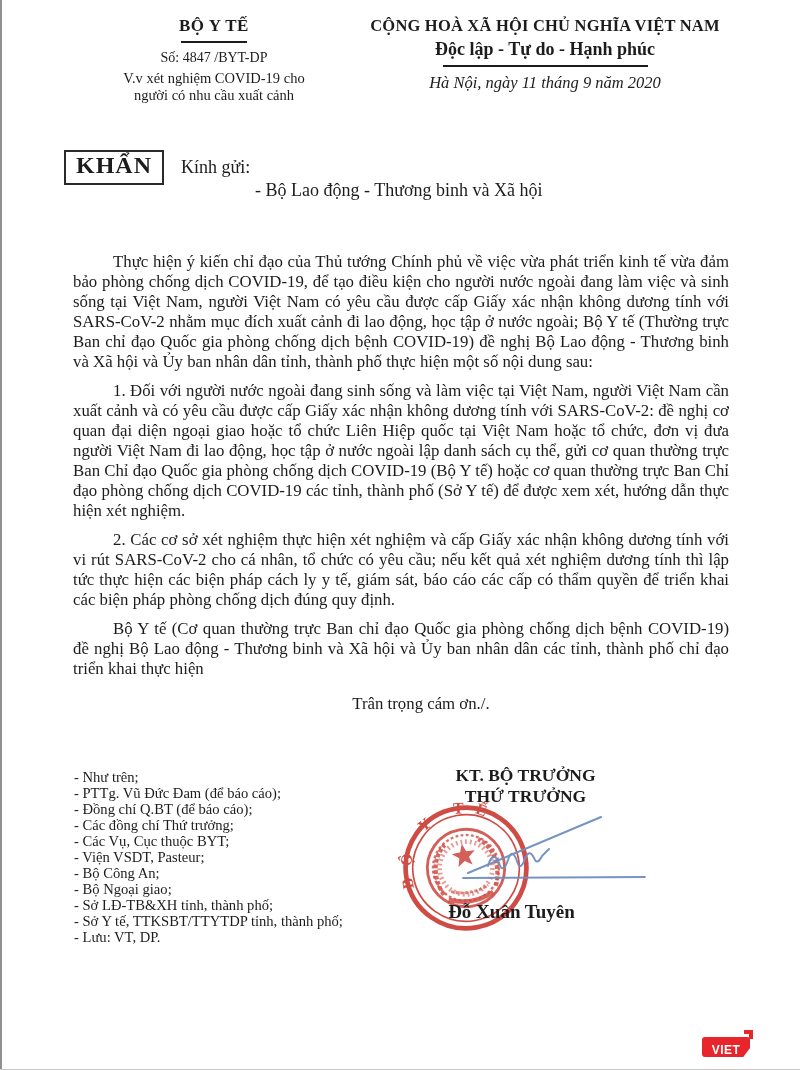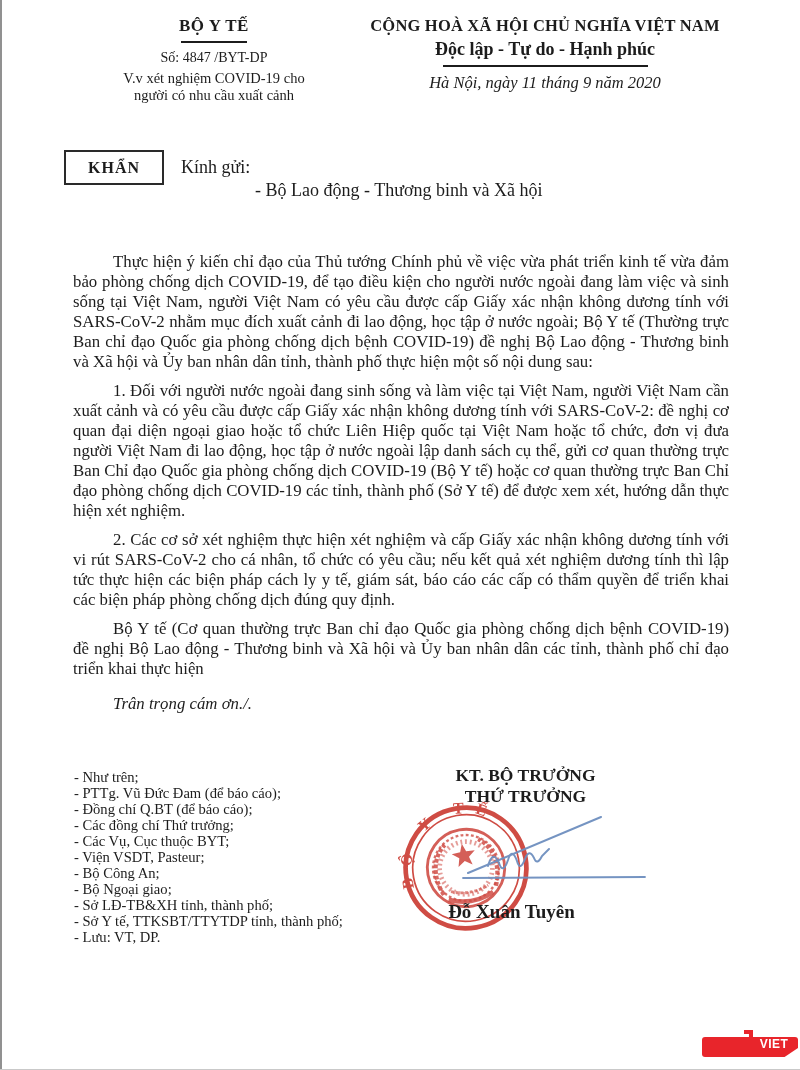--- a/index.html
+++ b/index.html
@@ -20,49 +20,49 @@
 
   .hdr-right{position:absolute;left:330px;top:16px;width:430px;text-align:center;}
   .national-1{font-weight:bold;font-size:16.5px;letter-spacing:.2px;}
   .national-2{font-weight:bold;font-size:18px;margin-top:3px;}
   .national-underline{width:205px;height:2px;background:#1c1c1c;margin:5px auto 6px;}
   .place-date{font-style:italic;font-size:16.5px;}
 
   
   .urgency-box{
     position:absolute;left:64px;top:150px;width:96px;height:31px;
-    border:2px solid #2a2a2a;display:flex;align-items:center;justify-content:center;
-    font-weight:bold;font-size:16px;letter-spacing:1px;
+    border:2px solid #2a2a2a;display:flex;justify-content:center;
+    font-weight:bold;font-size:24px;letter-spacing:1px;
   }
   .salutation{position:absolute;left:181px;top:157px;font-size:18px;}
   .recipients{position:absolute;left:255px;top:180px;font-size:18px;line-height:20.5px;}
 
   
   .body-text{position:absolute;left:73px;top:252px;width:656px;font-size:16.8px;line-height:20px;text-align:justify;}
   .body-text p{margin:0 0 9px 0;text-indent:40px;}
   .body-text p.last{margin-bottom:15px;}
-  .closing{text-indent:40px;text-align:left;font-style:italic;}
+  .closing{text-indent:40px;text-align:center;}
 
   
   .cc-block{position:absolute;left:74px;top:769px;width:330px;}
   .cc-title{font-weight:bold;font-style:italic;font-size:16px;margin-bottom:3px;}
   .cc-item{font-size:14.6px;line-height:16px;}
 
   
   .authority{position:absolute;left:418px;top:765px;width:215px;text-align:center;
     font-weight:bold;font-size:17.5px;line-height:21px;}
   .signer-name{position:absolute;left:399px;top:901px;width:225px;text-align:center;
     font-weight:bold;font-size:19px;}
   .seal{position:absolute;left:400px;top:802px;width:132px;height:132px;transform:rotate(-10deg);opacity:.88;}
   .sig-strokes{position:absolute;left:438px;top:803px;width:215px;height:85px;}
 
   
   .viet-badge{position:absolute;left:702px;top:1037px;width:48px;height:20px;background:#e8252b;
-    border-radius:3px;display:flex;align-items:flex-start;justify-content:center;
-    clip-path:polygon(0 0,100% 0,100% 55%,86% 100%,0 100%);padding-left:48px;}
+    border-radius:3px;display:flex;align-items:flex-end;justify-content:center;
+    clip-path:polygon(0 0,100% 0,100% 55%,86% 100%,0 100%);}
   .viet-badge span{color:#fff;font-family:"Liberation Sans","DejaVu Sans",sans-serif;
     font-weight:bold;font-size:12px;letter-spacing:.5px;}
   .viet-arrow{position:absolute;left:744px;top:1030px;width:9px;height:9px;background:#e8252b;
     clip-path:polygon(100% 0,100% 100%,55% 100%,55% 45%,0 45%,0 0);}
 </style>
 </head>
 <body>
 
 <div class="scan-edge-left"></div>
 <div class="scan-edge-bottom"></div>

